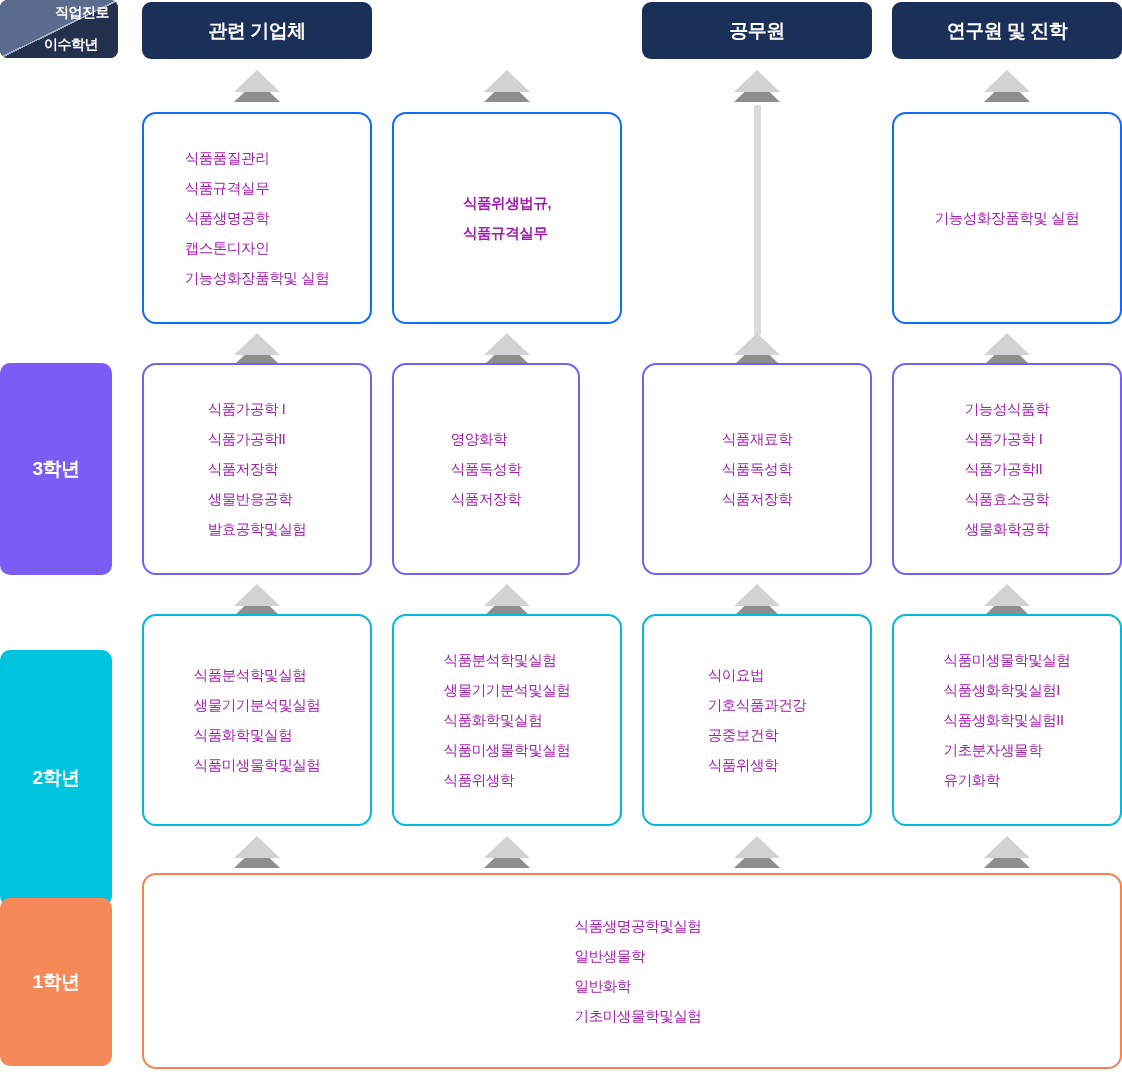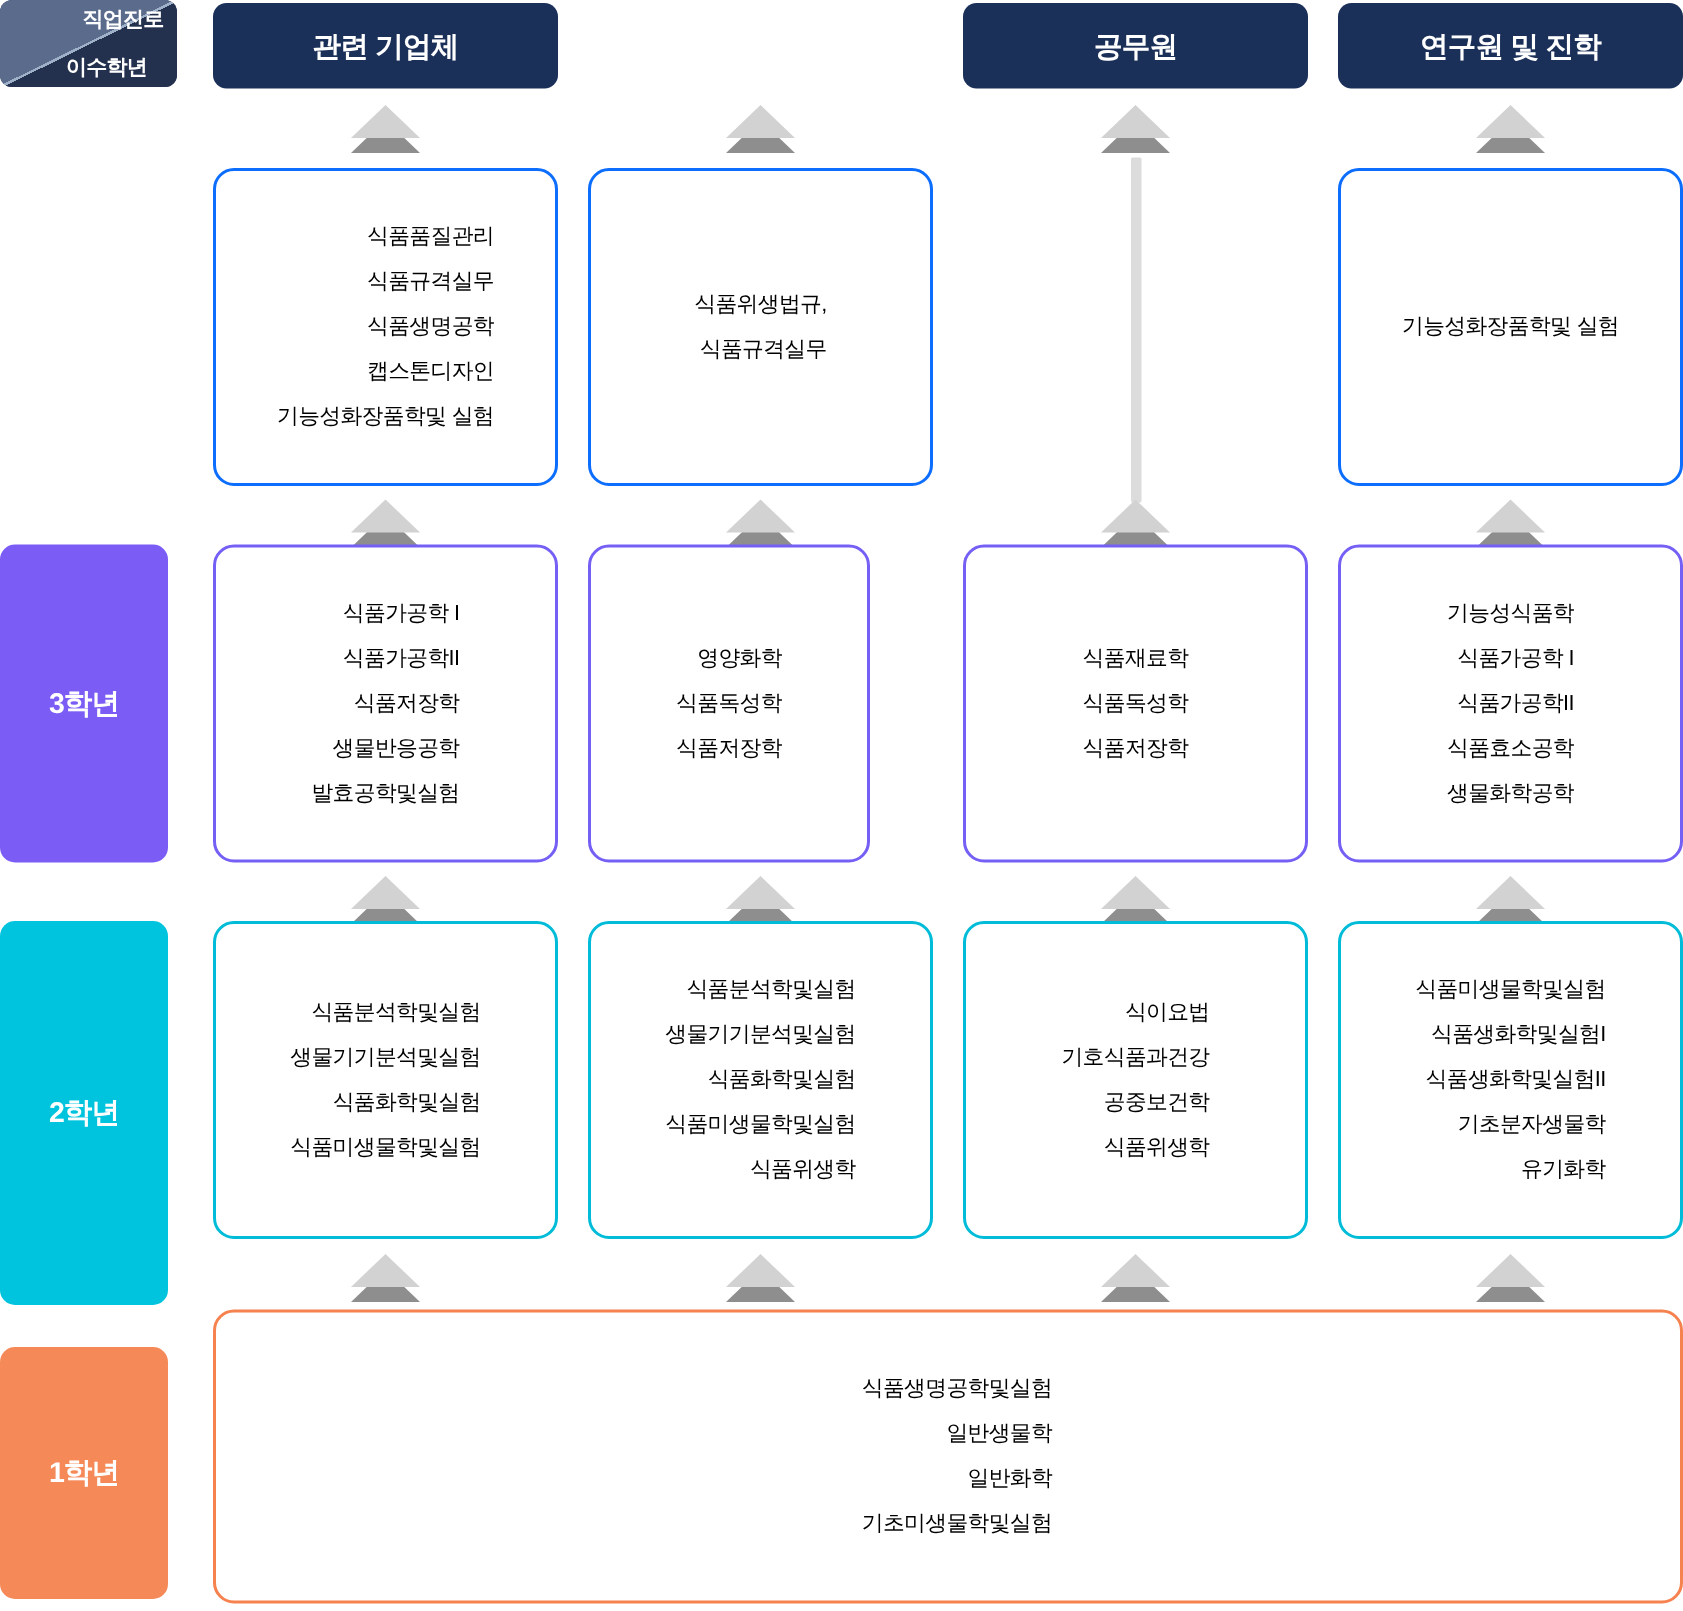--- a/index.html
+++ b/index.html
@@ -86,26 +86,26 @@
     border: 2px solid #0d6efd;
     border-radius: 14px;
     background: #ffffff;
     display: flex;
     flex-direction: column;
     align-items: center;
     justify-content: center;
     padding: 6px 8px;
   }
   .coursebox .course {
-    color: #000000;
+    color: #a21caf;
     font-size: 14.5px;
     line-height: 30px;
     letter-spacing: -0.4px;
     white-space: nowrap;
-    text-align: right;
+    text-align: left;
   }
 
   
   .coursebox.row1 {
     align-items: center;
     justify-content: center;
     padding-left: 40px;
   }
   .coursebox.row1 .inner {
     transform: translateX(-10px);
@@ -182,21 +182,21 @@
   <div class="abs coursebox" style="left:142px; top:112px; width:230px; height:212px; border-color:#0d6efd;">
     <div class="inner">
       <div class="course">식품품질관리</div>
       <div class="course">식품규격실무</div>
       <div class="course">식품생명공학</div>
       <div class="course">캡스톤디자인</div>
       <div class="course">기능성화장품학및 실험</div>
     </div>
   </div>
 
-  <div class="abs coursebox" style="left:392px; top:112px; width:230px; height:212px; border-color:#0d6efd;">
+  <div class="abs coursebox" style="left:392px; top:112px; width:230px; height:212px; border-color:#0d6efd;font-weight:bold;">
     <div class="inner">
       <div class="course">식품위생법규,</div>
       <div class="course">식품규격실무</div>
     </div>
   </div>
 
   <div class="abs coursebox" style="left:892px; top:112px; width:230px; height:212px; border-color:#0d6efd;">
     <div class="inner">
       <div class="course">기능성화장품학및 실험</div>
     </div>
@@ -269,21 +269,21 @@
     </div>
   <div class="abs arrow" style="left:734px; top:584px;">
       <i class="t back"></i>
       <i class="t front"></i>
     </div>
   <div class="abs arrow" style="left:984px; top:584px;">
       <i class="t back"></i>
       <i class="t front"></i>
     </div>
 
-  <div class="abs yearchip" style="top:614px; height:256px; background:#00c4de;">
+  <div class="abs yearchip" style="top:650px; height:256px; background:#00c4de;">
       <span>2학년</span>
     </div>
 
   <div class="abs coursebox" style="left:142px; top:614px; width:230px; height:212px; border-color:#00bcd8;">
     <div class="inner">
       <div class="course">식품분석학및실험</div>
       <div class="course">생물기기분석및실험</div>
       <div class="course">식품화학및실험</div>
       <div class="course">식품미생물학및실험</div>
     </div>

